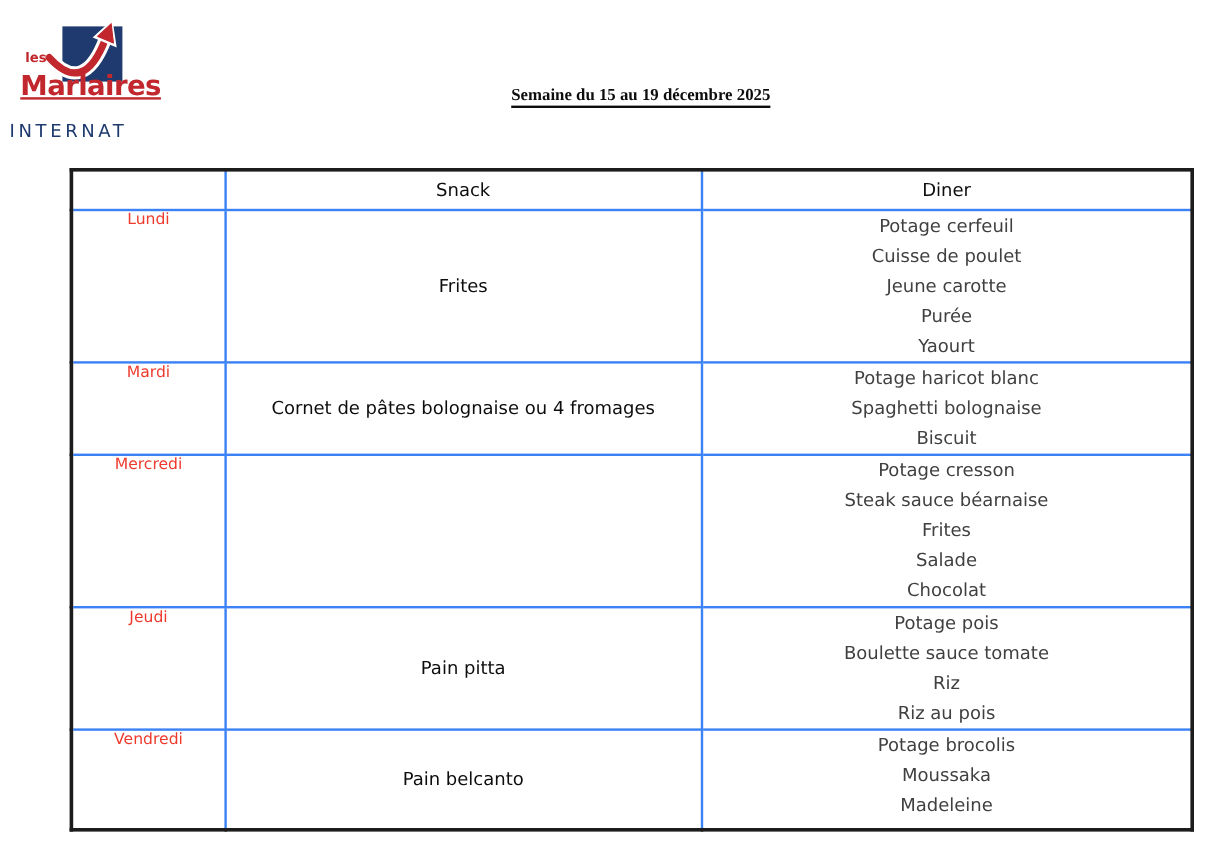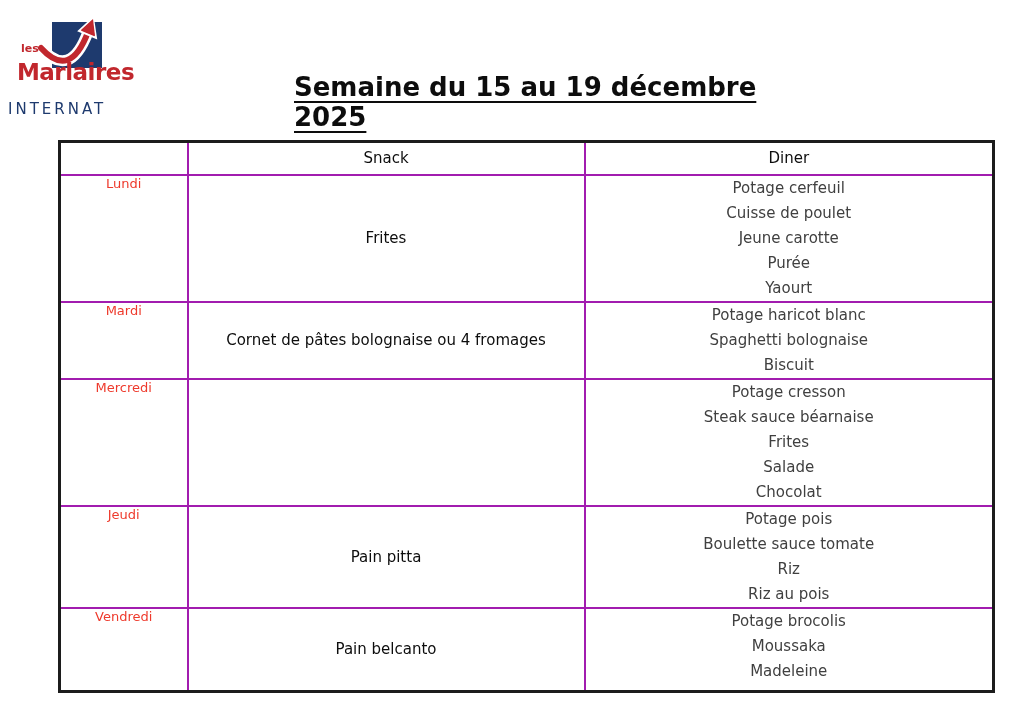--- a/index.html
+++ b/index.html
@@ -11,42 +11,42 @@
   
   .logo { position:absolute; left:8px; top:14px; width:135px; height:110px; }
   .logo svg { position:absolute; left:0; top:0; }
   .logo-les {
     position:absolute; left:13px; top:29px;
     color:var(--logo-red,#c1272d); font-size:11px; font-weight:700; line-height:1;
   }
   .logo-marlaires {
     position:absolute; left:0; top:47px; width:135px; text-align:center;
     color:var(--logo-red,#c1272d); font-size:23px; font-weight:700;
-    letter-spacing:-0.5px; line-height:1;
+    letter-spacing:-0.5px; line-height:1;text-decoration:underline;
   }
   .logo-internat {
     position:absolute; left:0; top:88px; width:135px; 
     color:var(--logo-navy,#1e3a6e); font-size:15px; letter-spacing:3px; line-height:1;
   }
 
   
   .title {
     position:absolute; left:294px; top:72px; width:480px; margin:0;
-    text-align:left; font-size:26px; font-weight:700; color:#0d0d0d;
-    text-decoration:underline; text-decoration-thickness:2px; text-underline-offset:5px;
+    text-align:center; font-size:14px; font-weight:700; color:#0d0d0d;
+    text-decoration:underline; text-decoration-thickness:2px; text-underline-offset:5px;font-family:Liberation Serif, serif;
   }
 
   
   table.menu {
     position:absolute; left:58px; top:140px;
     border-collapse:collapse; table-layout:fixed; width:934px;
     border:3px solid #1c1c1c;
   }
   table.menu th, table.menu td {
-    border:2px solid #a21caf; padding:0; overflow:hidden;
+    border:2px solid #3b82f6; padding:0; overflow:hidden;
   }
   col.c-day   { width:128px; }
   col.c-snack { width:397px; }
   col.c-diner { width:409px; }
 
   tr.r-head     { height:33px;  }
   tr.r-lundi    { height:126px; }
   tr.r-mardi    { height:74px;  }
   tr.r-mercredi { height:125px; }
   tr.r-jeudi    { height:100px; }

